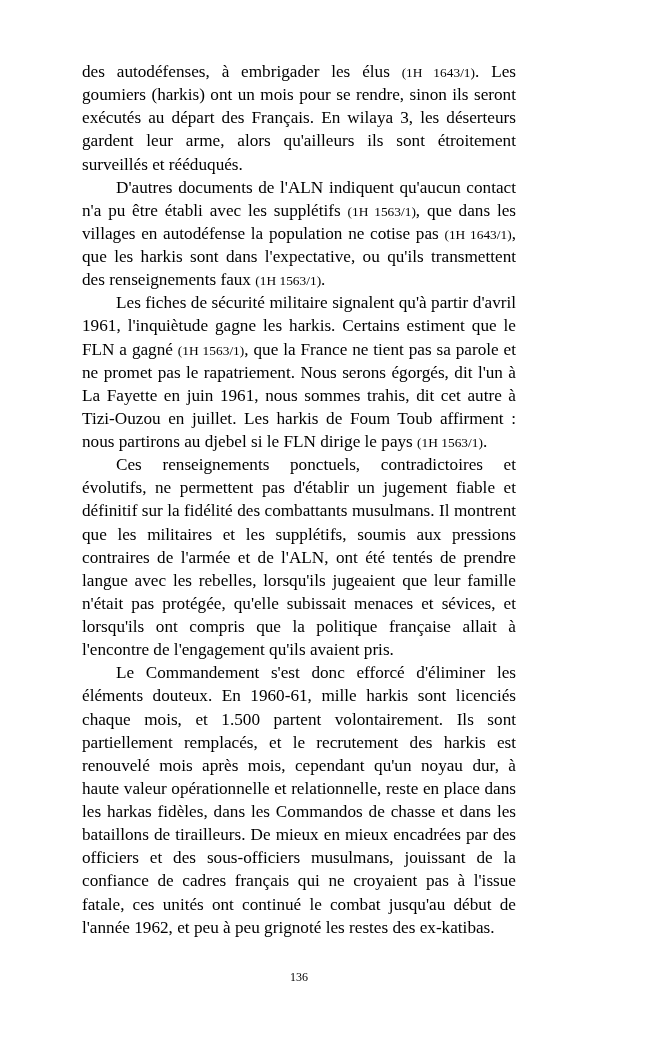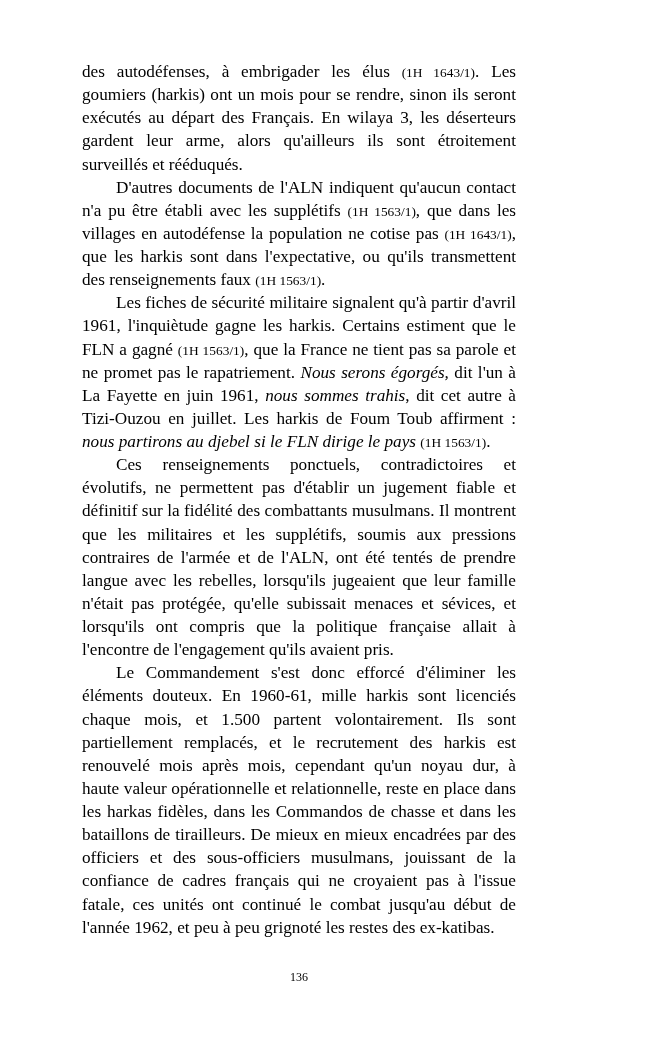--- a/index.html
+++ b/index.html
@@ -31,21 +31,20 @@
     margin: 0;
     text-indent: 34px;
   }
   .body-text p.no-indent {
     text-indent: 0;
   }
   .ref {
     font-size: 13.4px;
   }
   .it {
-    font-style: italic;
   }
   .page-number {
     position: absolute;
     left: 0;
     right: 0;
     bottom: 52px;
     text-align: center;
     font-size: 12px;
     font-family: "Liberation Serif", serif;
   }

